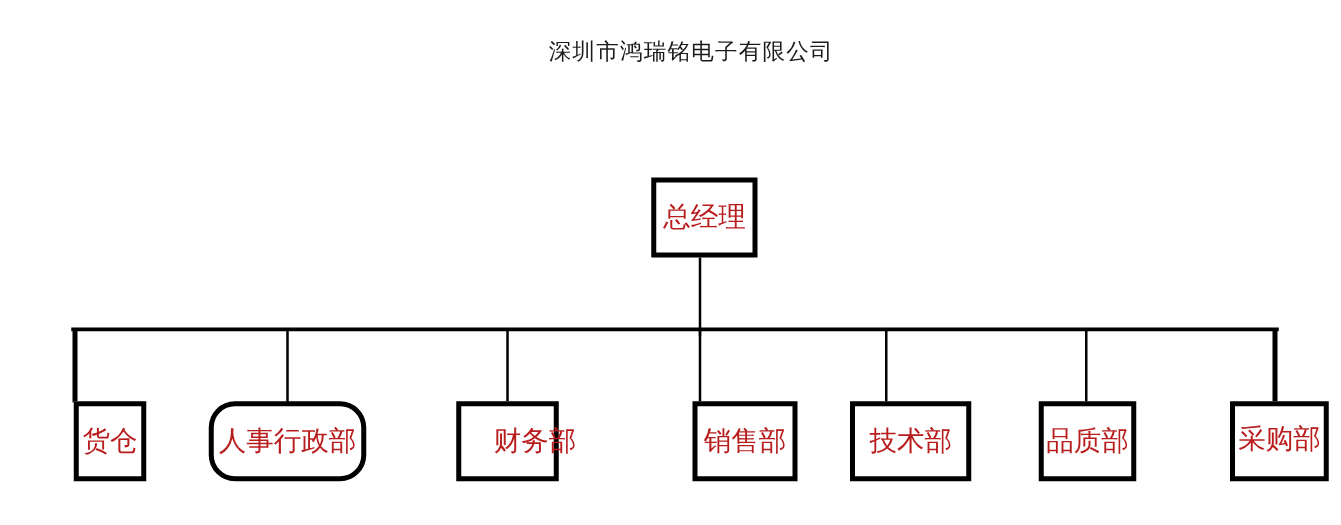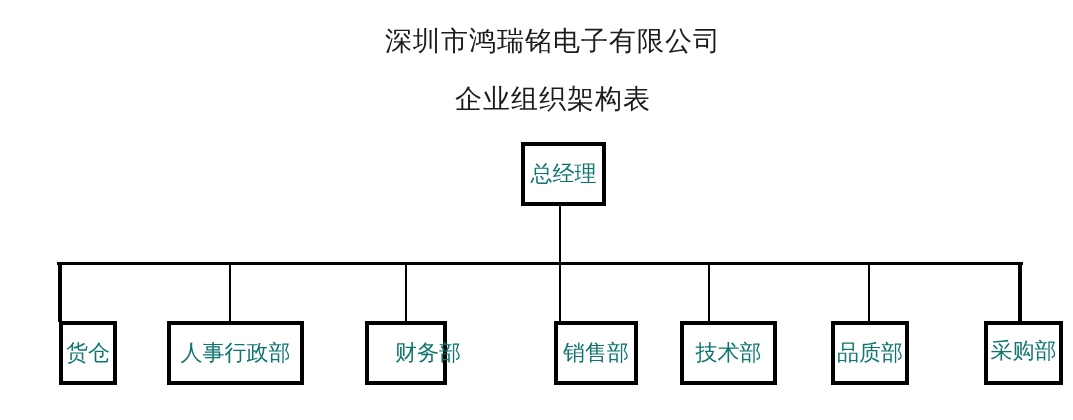--- a/index.html
+++ b/index.html
@@ -9,46 +9,46 @@
     height: 420px;
     background: #ffffff;
     font-family: "Liberation Sans", sans-serif;
     color: #1b1b1b;
     overflow: hidden;
   }
   .title-line {
     position: absolute;
     left: 553px;
     transform: translateX(-50%);
-    font-size: 27px;
+    font-size: 18px;
     line-height: 28px;
     letter-spacing: 1px;
     white-space: nowrap;
     color: #1b1b1b;
   }
   .title-main { top: 27px; }
   .title-sub  { top: 85px; }
 
   .node {
     position: absolute;
     box-sizing: border-box;
     border: 4px solid #000000;
     background: #ffffff;
     display: flex;
     align-items: center;
     justify-content: center;
     font-size: 22px;
     line-height: 24px;
     white-space: nowrap;
-    color: #0f766e;
+    color: #b91c1c;
   }
   .node-root { left: 521px; top: 142px; width: 85px;  height: 64px; }
   .dept      { top: 321px; height: 64px; }
   .dept-1 { left: 32px;  width: 58px; margin-left: 27px;  }
-  .dept-2 { left: 167px; width: 137px; }
+  .dept-2 { left: 167px; width: 126px; border-radius: 21px; }
   .dept-3 { left: 365px; width: 82px; padding-left: 44px;  }
   .dept-4 { left: 518px; width: 84px; margin-left: 36px;  }
   .dept-5 { left: 680px; width: 97px;  }
   .dept-6 { left: 831px; width: 78px;  }
   .dept-7 { left: 984px; width: 79px; font-family: Liberation Mono, monospace;  }
 
   .line { position: absolute; background: #000000; }
   .stem { left: 559px; top: 206px; width: 2px; height: 63px; }
   .bar  { left: 57px;  top: 262px; width: 966px; height: 3px; }
   .drop { top: 263px; height: 59px; width: 2px; }
@@ -60,21 +60,20 @@
   .drop-6 { left: 868px; }
   .drop-7 { left: 1018px; width: 4px; }
 </style>
 </head>
 <body>
 
 <div class="canvas">
 
   <div class="title-line title-main">深圳市鸿瑞铭电子有限公司</div>
 
-  <div class="title-line title-sub">企业组织架构表</div>
 
   <div class="node node-root">
     <span>总经理</span>
   </div>
 
   <div class="line stem"></div>
   <div class="line bar"></div>
   <div class="line drop drop-1"></div>
   <div class="line drop drop-2"></div>
   <div class="line drop drop-3"></div>

